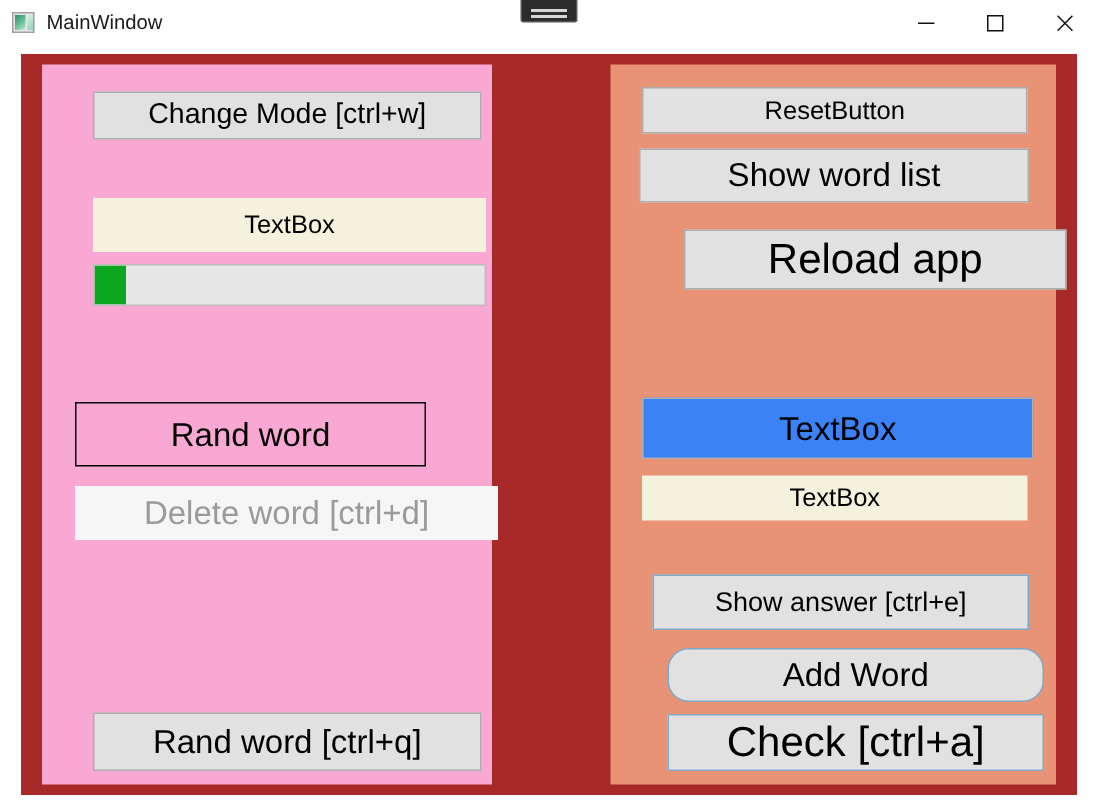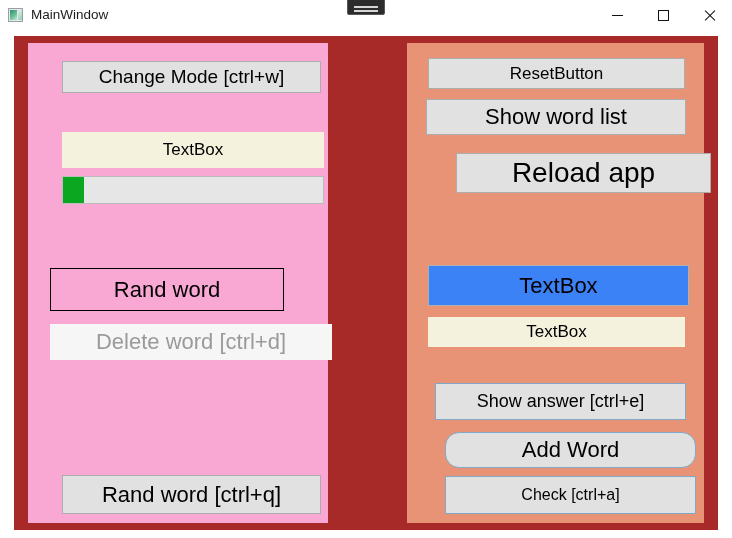--- a/index.html
+++ b/index.html
@@ -210,21 +210,21 @@
   #w-rand-word-q   { left: 34px; top: 432px; width: 259px; height: 39px; font-size: 22px; }
 
   
   #w-reset        { left: 21px;  top: 15px;  width: 257px; height: 31px; font-size: 17px; }
   #w-show-list    { left: 19px;  top: 56px;  width: 260px; height: 36px; font-size: 22px; }
   #w-reload       { left: 25px;  top: 110px; width: 255px; height: 40px; font-size: 28px; margin-left: 24px; }
   #w-textbox      { left: 21px;  top: 222px; width: 261px; height: 41px; font-size: 22px; }
   #w-answer       { left: 21px;  top: 274px; width: 257px; height: 30px; font-size: 17px; }
   #w-show-answer  { left: 28px;  top: 340px; width: 251px; height: 37px; font-size: 18px; }
   #w-add-word     { left: 38px;  top: 389px; width: 251px; height: 36px; font-size: 22px; border-radius: 14px; }
-  #w-check        { left: 38px;  top: 433px; width: 251px; height: 38px; font-size: 16px; }
+  #w-check        { left: 38px;  top: 433px; width: 251px; height: 38px; font-size: 28px; }
 </style>
 </head>
 <body>
 
 <div class="titlebar">
 
   <div class="app-icon">
     <i class="sq1"></i>
       <i class="sq2"></i>
   </div>

